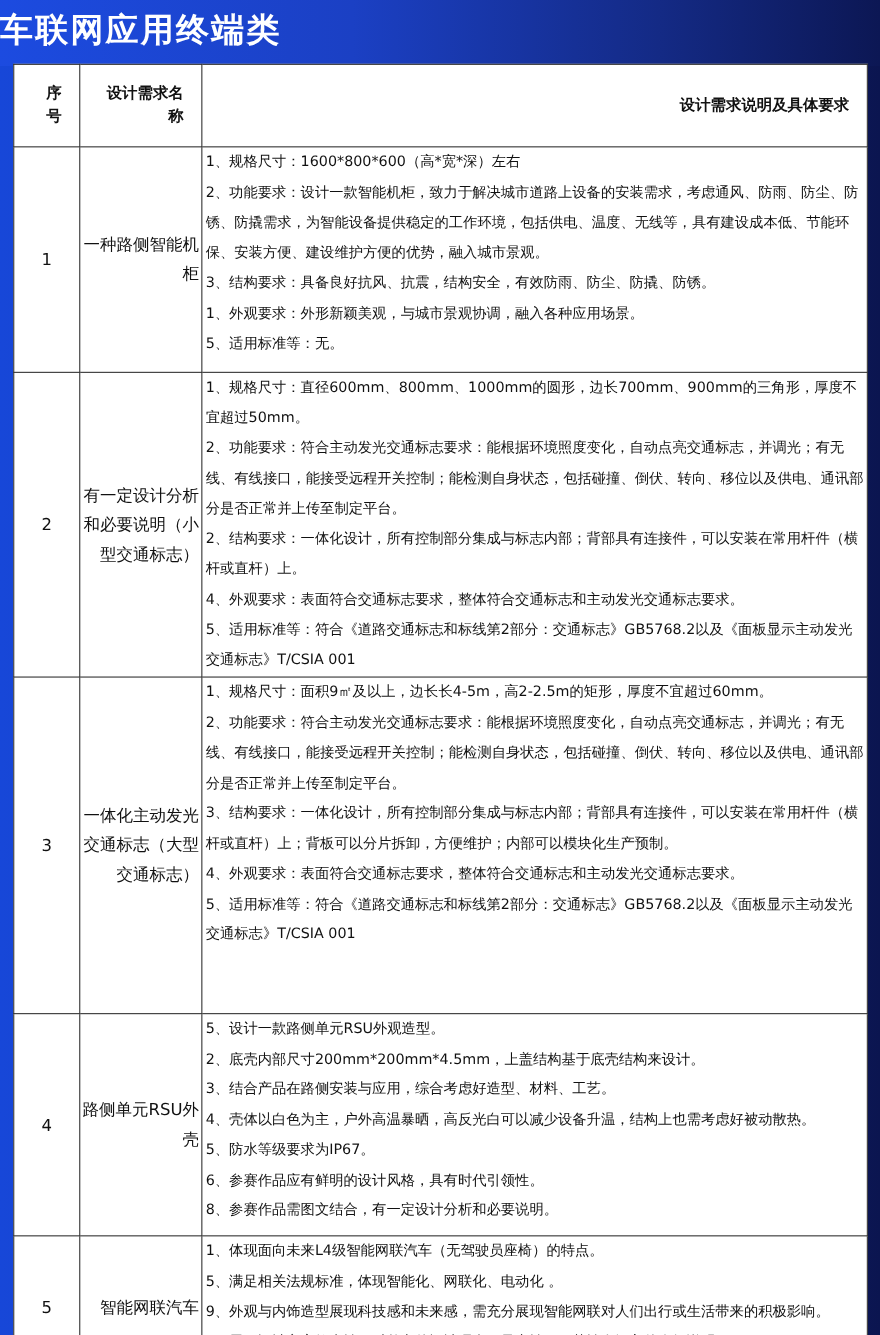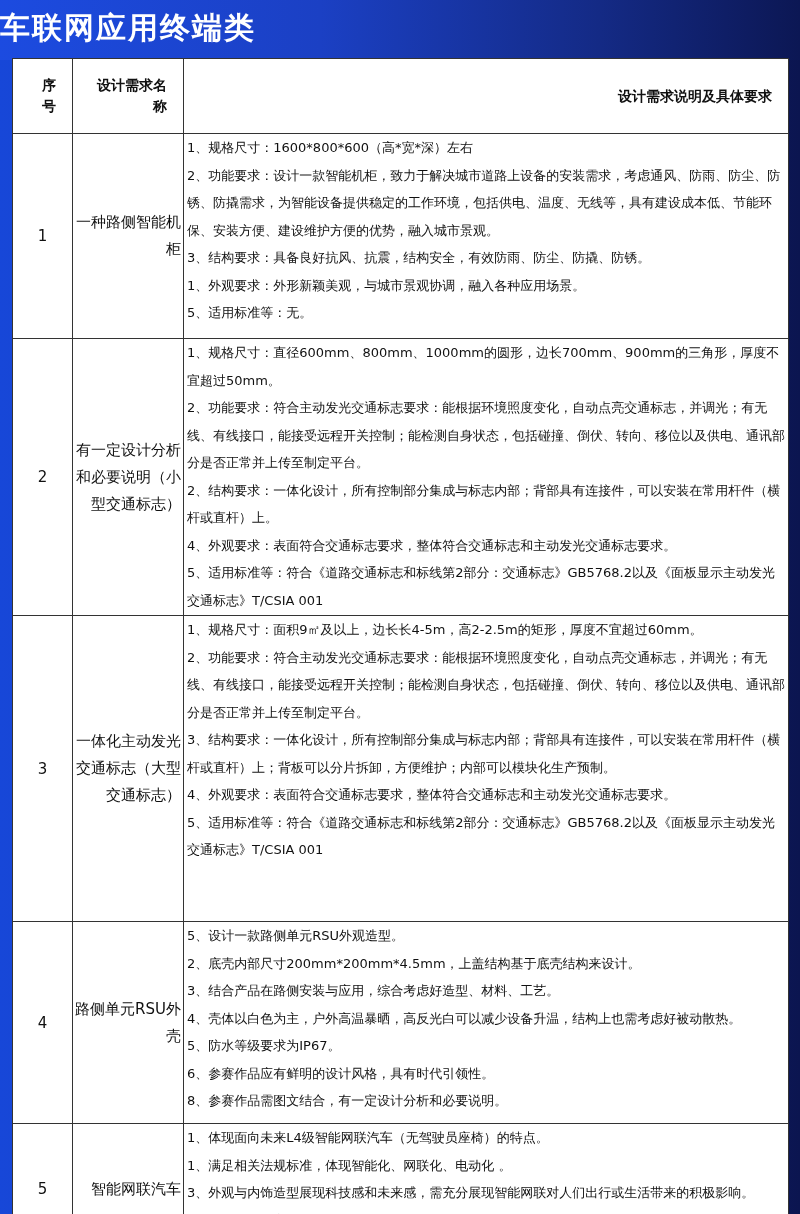--- a/index.html
+++ b/index.html
@@ -101,21 +101,21 @@
           <div>5、防水等级要求为IP67。</div>
           <div>6、参赛作品应有鲜明的设计风格，具有时代引领性。</div>
           <div>8、参赛作品需图文结合，有一定设计分析和必要说明。</div>
         </td>
       </tr>
       <tr style="height: 131px;">
         <td class="idx">5</td>
         <td class="name">智能网联汽车</td>
         <td class="desc">
           <div>1、体现面向未来L4级智能网联汽车（无驾驶员座椅）的特点。</div>
-          <div>1、满足相关法规标准，体现智能化、网联化、电动化 。</div>
-          <div>3、外观与内饰造型展现科技感和未来感，需充分展现智能网联对人们出行或生活带来的积极影响。</div>
+          <div>5、满足相关法规标准，体现智能化、网联化、电动化 。</div>
+          <div>9、外观与内饰造型展现科技感和未来感，需充分展现智能网联对人们出行或生活带来的积极影响。</div>
           <div>4、展现设计方案故事性，对整车的设计理念、量产性、工艺性有深入的介绍说明。</div>
         </td>
       </tr>
     </tbody>
 </table>
 
 <div class="bottom-bar"></div>
 
 </body></html>

